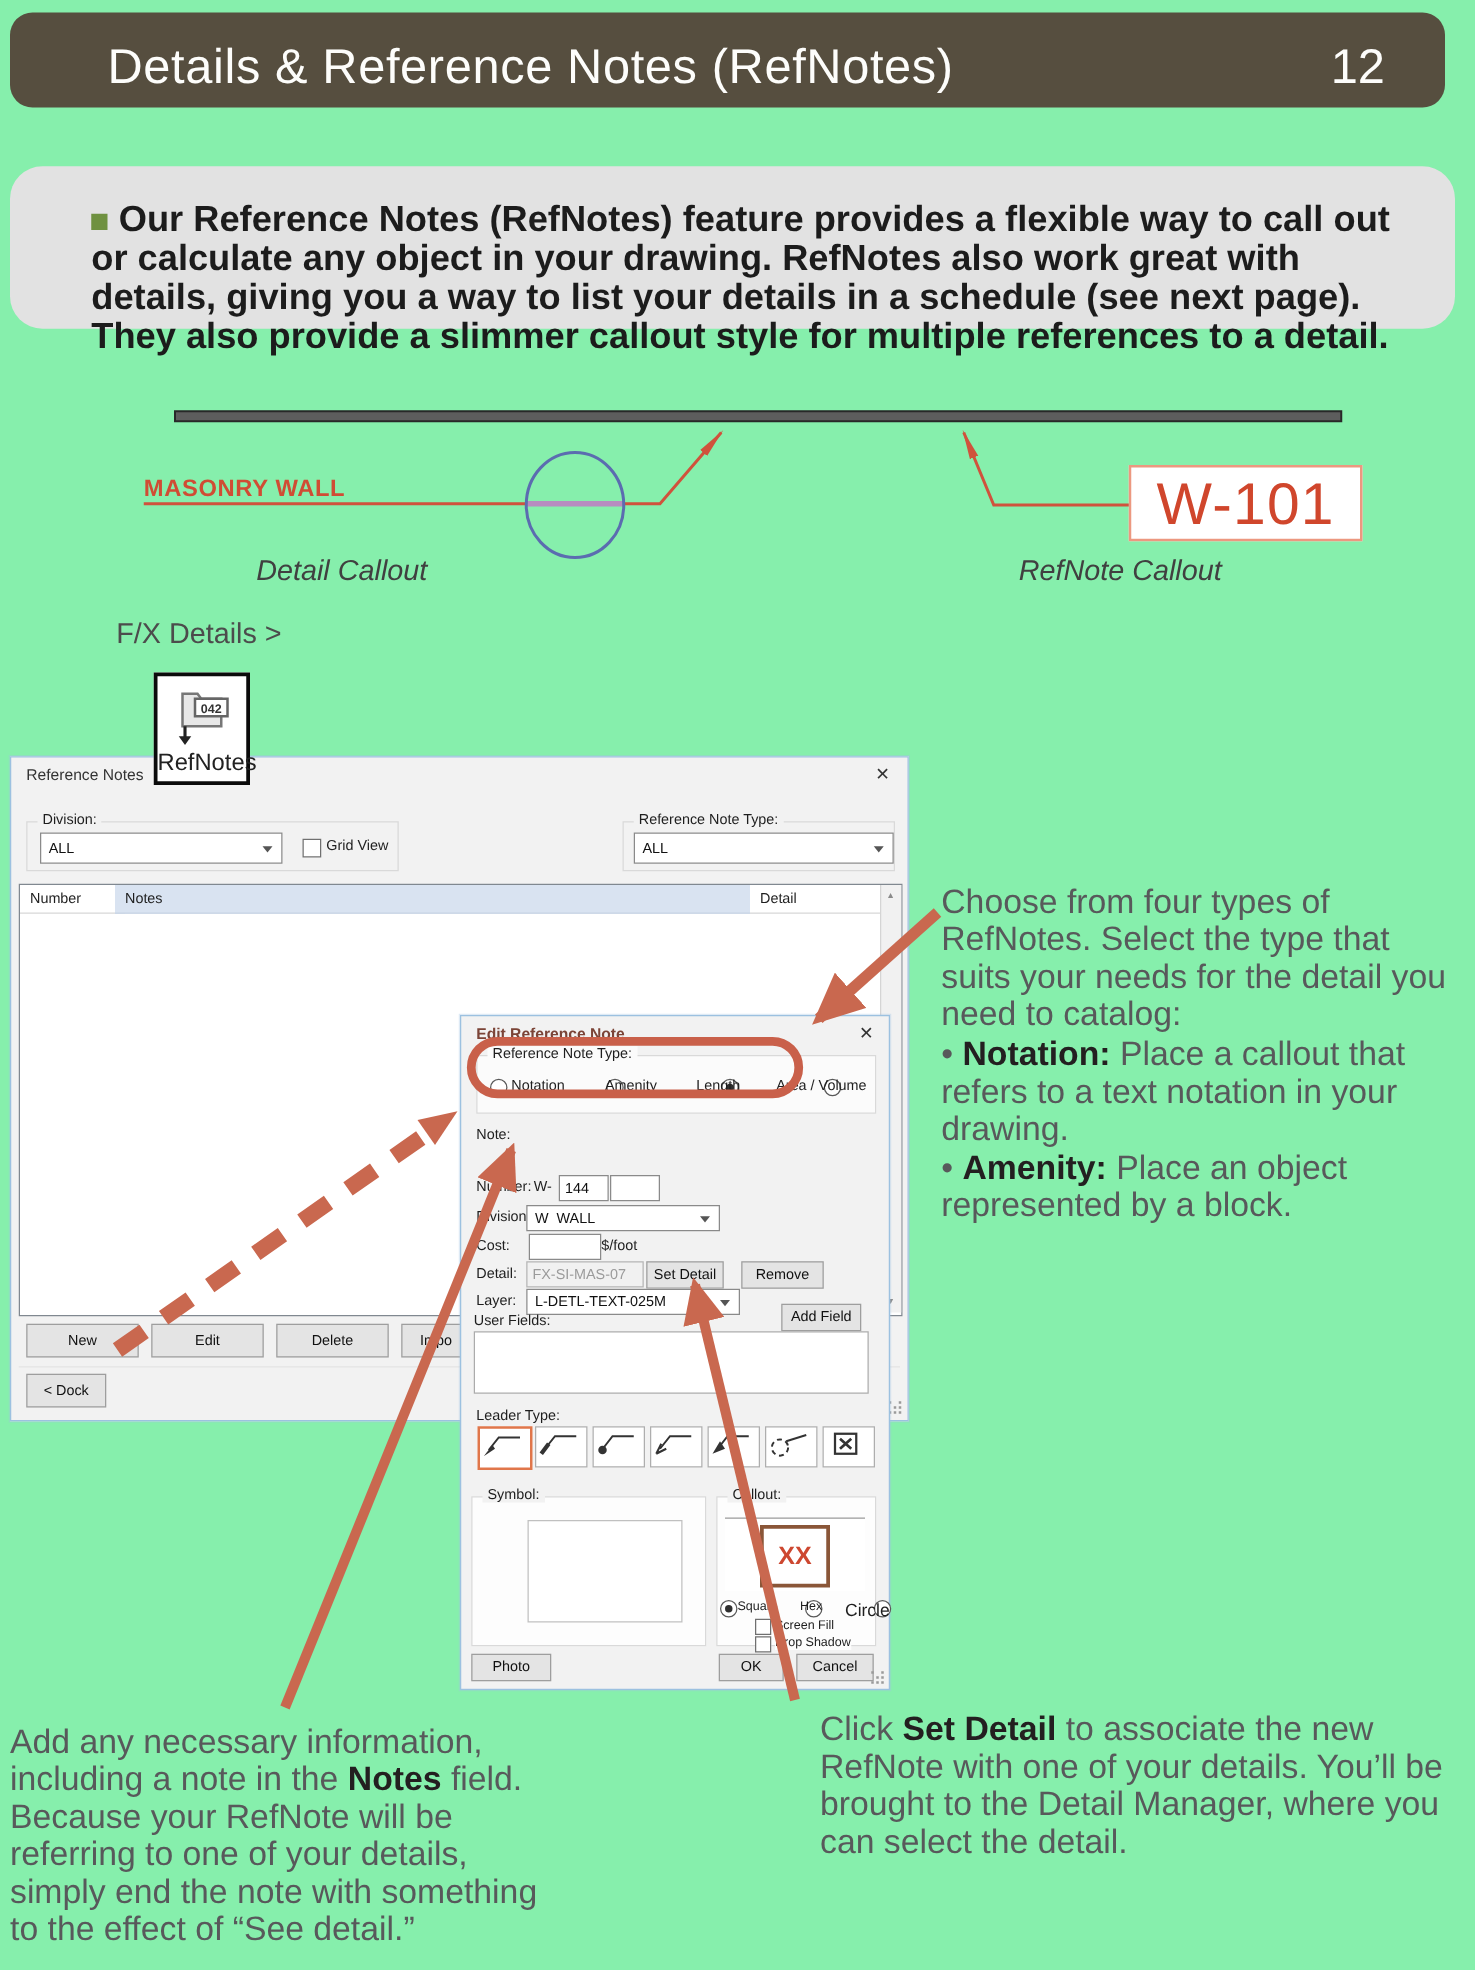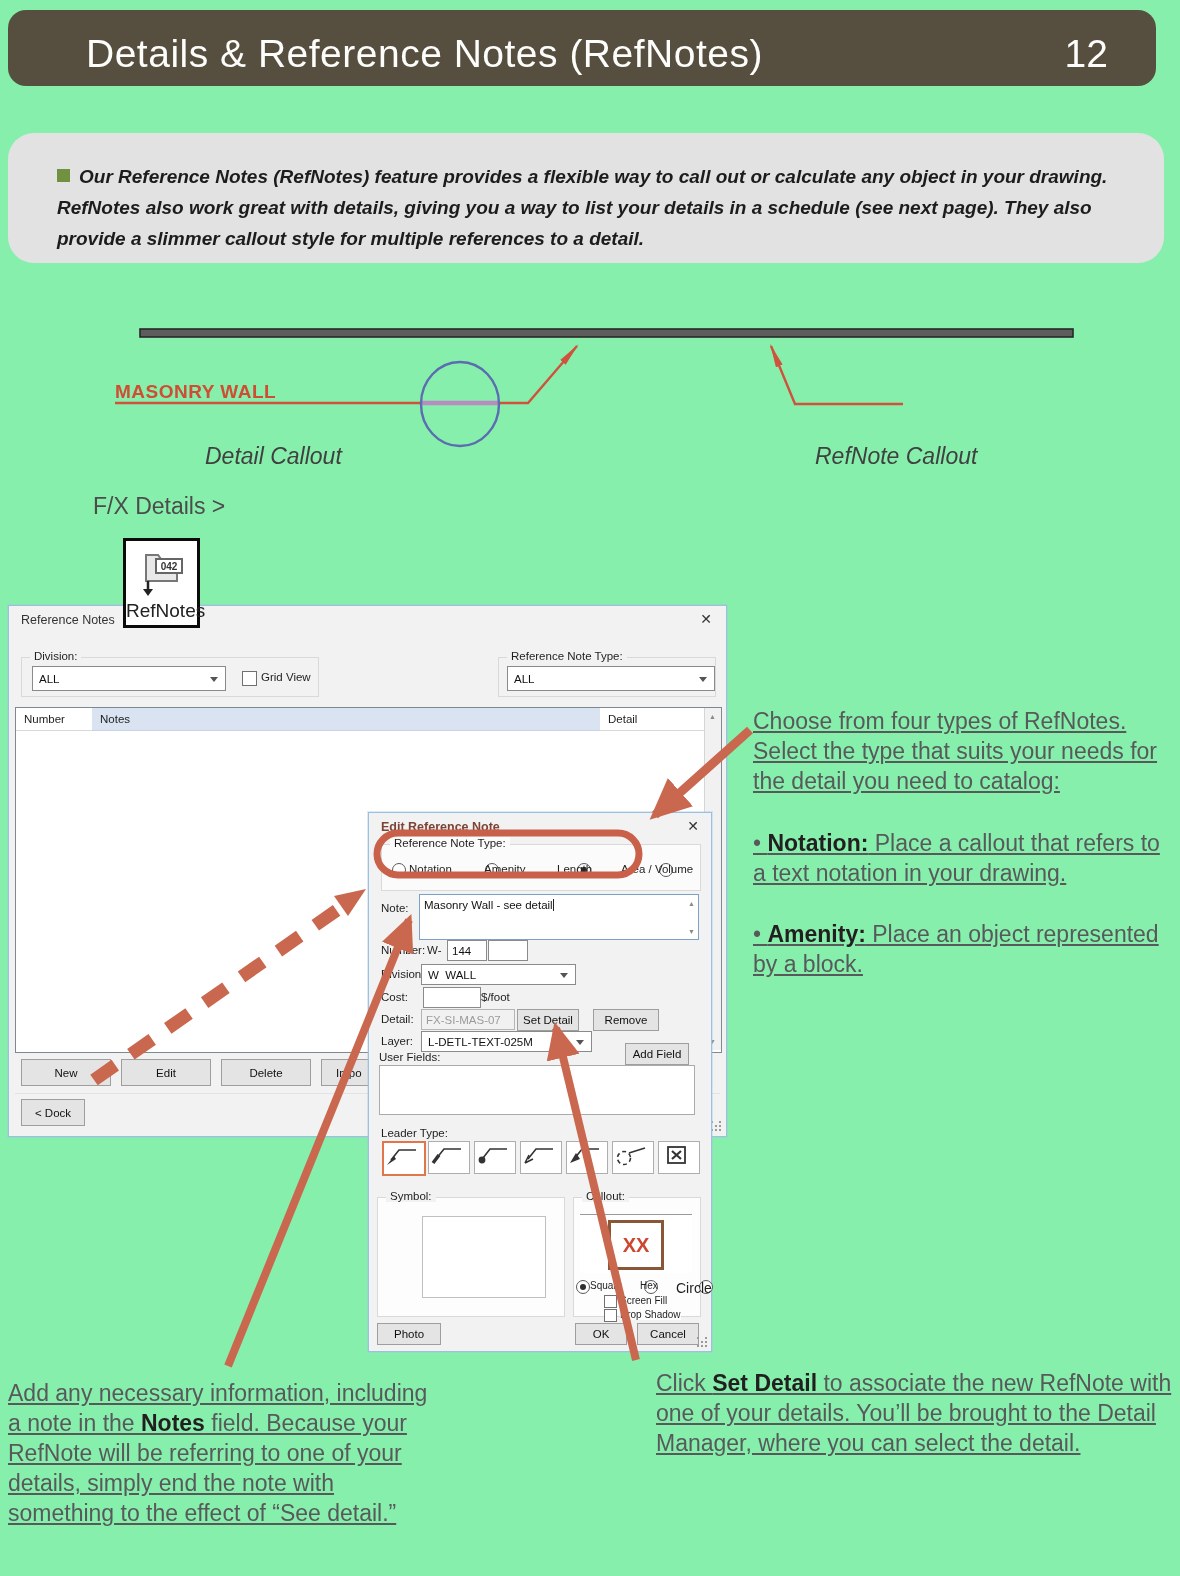--- a/index.html
+++ b/index.html
@@ -7,22 +7,22 @@
         font-family:"Liberation Sans",sans-serif;}
   .abs{position:absolute;}
 
   
   .hdr{left:8px;top:10px;width:1148px;height:76px;background:#564e3f;border-radius:18px;}
   .hdr-title{left:78px;top:22px;font-size:39px;color:#fdfdfb;font-weight:400;letter-spacing:.5px;}
   .hdr-num{right:48px;top:22px;font-size:39px;color:#fdfdfb;}
 
   
   .intro{left:8px;top:133px;width:1156px;height:130px;background:#e2e2e2;border-radius:26px;}
-  .intro-text{left:49px;top:28px;width:1068px;font-size:19px;line-height:31px;
-              font-style:italic;font-weight:bold;color:#1c1c1c;}
+  .intro-text{left:65px;top:28px;width:1068px;font-size:29px;line-height:31px;
+              font-weight:bold;color:#1c1c1c;}
   .gsq{display:inline-block;width:13px;height:13px;background:#6f9140;margin-right:9px;vertical-align:1px;}
 
   
   .masonry{left:115px;top:381px;font-size:19px;font-weight:bold;color:#d04c34;letter-spacing:.5px;}
   .wbox{left:903px;top:372px;width:183px;height:57px;border:2px solid #ec9880;background:#fff;
         display:flex;align-items:center;justify-content:center;}
   .wtxt{font-size:47px;color:#d0462c;letter-spacing:1px;}
   .cap{font-size:23px;font-style:italic;color:#404040;}
 
   .fxlabel{left:93px;top:493px;font-size:23px;color:#4c4c4c;}
@@ -47,21 +47,21 @@
   .radio.on:after{content:"";position:absolute;left:3px;top:3px;width:6px;height:6px;border-radius:50%;background:#2f2f2f;}
   .flbl{font-size:11.5px;color:#1e1e1e;}
   .finput{background:#fff;border:1px solid #8a8a8a;font-size:11.5px;color:#111;display:flex;align-items:center;padding-left:4px;}
   .ro{background:#f1f1f1;border:1px solid #b5b5b5;color:#9b9b9b;}
   .sarrow{font-size:7px;color:#8a8a8a;line-height:7px;}
 
   
   .lhead{font-size:11.5px;color:#1e1e1e;display:flex;align-items:center;padding-left:8px;}
 
   
-  .ann{font-size:23px;line-height:30px;color:#58595b;text-decoration:underline;}
+  .ann{font-size:27px;line-height:30px;color:#58595b;}
   .ann b{color:#231f20;}
   .caret{display:inline-block;width:1px;height:12px;background:#222;vertical-align:-2px;}
 
   .leaderbtn{background:#fff;border:1px solid #aeaeae;}
   .leaderbtn.sel{border:2px solid #e0764a;}
 
   .grip{width:11px;height:11px;}
   .grip:before{content:"";position:absolute;width:2px;height:2px;background:#9a9a9a;
     box-shadow:8px 8px #9a9a9a,8px 4px #9a9a9a,8px 0 #9a9a9a,4px 8px #9a9a9a,4px 4px #9a9a9a,0 8px #9a9a9a;}
   svg{display:block;}
@@ -74,20 +74,23 @@
   <div class="abs hdr">
     <div class="abs hdr-title">Details &amp; Reference Notes (RefNotes)</div>
     <div class="abs hdr-num">12</div>
   </div>
 
   <div class="abs intro">
     <div class="abs intro-text"><span class="gsq"></span><span>Our Reference Notes (RefNotes) feature provides a flexible way to call out or calculate any object in your drawing. RefNotes also work great with details, giving you a way to list your details in a schedule (see next page). They also provide a slimmer callout style for multiple references to a detail.</span></div>
   </div>
 
   <div class="abs masonry">MASONRY WALL</div>
+  <div class="abs wbox">
+    <span class="wtxt">W-101</span>
+  </div>
   <div class="abs cap" style="left:205px;top:443px;">Detail Callout</div>
   <div class="abs cap" style="left:815px;top:443px;">RefNote Callout</div>
 
   <div class="abs fxlabel">F/X Details &gt;</div>
 
   <div class="abs dlg" style="left:8px;top:605px;width:717px;height:530px;z-index:1;">
     <div class="abs dtitle" style="left:12px;top:7px;">Reference Notes</div>
     <div class="abs closex" style="right:14px;top:5px;">✕</div>
 
     <div class="abs grp" style="left:12px;top:51px;width:296px;height:38px;">
@@ -150,26 +153,20 @@
       <span class="flbl abs" style="left:27px;top:18px;">Notation</span>
       <span class="radio abs" style="left:85px;top:18px;"></span>
       <span class="flbl abs" style="left:102px;top:18px;">Amenity</span>
       <span class="radio on abs" style="left:158px;top:18px;"></span>
       <span class="flbl abs" style="left:175px;top:18px;">Length</span>
       <span class="radio abs" style="left:222px;top:18px;"></span>
       <span class="flbl abs" style="left:239px;top:18px;">Area / Volume</span>
     </div>
 
     <span class="flbl abs" style="left:12px;top:89px;">Note:</span>
-    <div class="abs finput" style="left:50px;top:81px;width:274px;height:40px;border:1px solid #7aa2c8;align-items:flex-start;padding-top:4px;">
-      <span>Masonry Wall - see detail</span>
-        <span class="caret"></span>
-      <span class="sarrow abs" style="right:3px;top:5px;">▲</span>
-      <span class="sarrow abs" style="right:3px;bottom:4px;">▼</span>
-    </div>
 
     <span class="flbl abs" style="left:12px;top:131px;">Number:</span>
     <span class="flbl abs" style="left:58px;top:131px;">W-</span>
     <div class="abs finput" style="left:78px;top:127px;width:34px;height:19px;">
         <span>144</span>
       </div>
     <div class="abs finput" style="left:119px;top:127px;width:34px;height:19px;">
         <span></span>
       </div>
 

